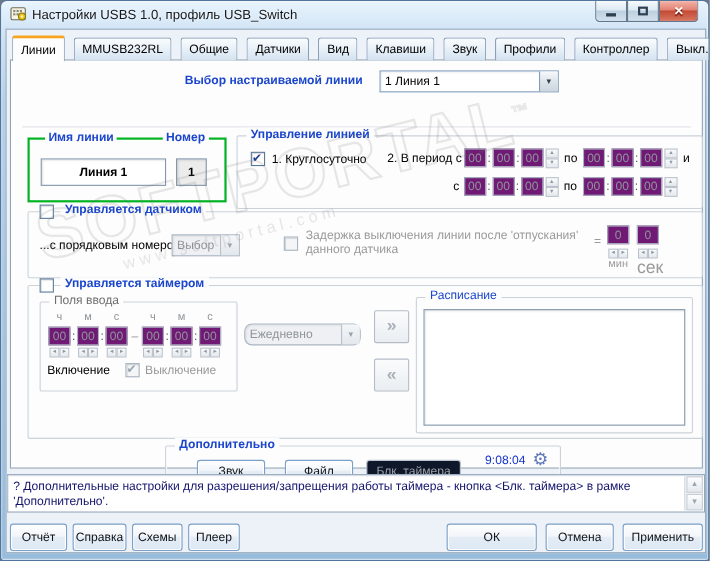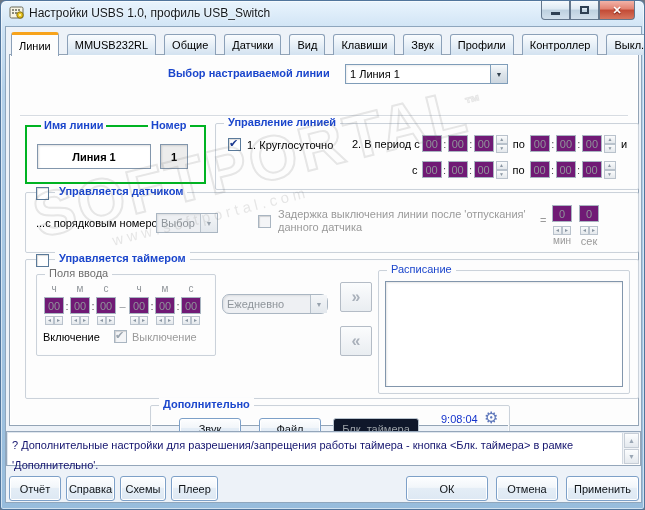--- a/index.html
+++ b/index.html
@@ -72,21 +72,21 @@
   .vbtn{display:flex;align-items:center;justify-content:center;border:1px solid #7da0c8;border-radius:3px;cursor:default;
     background:linear-gradient(180deg,#fdfeff,#f2f6fa 45%,#e4edf6 50%,#dde8f3);box-shadow:inset 0 0 0 1px #fff;font-size:11px;color:#101418;white-space:nowrap;}
   .vbtn.disb{border-color:#b9c4cf;color:#9aa0a6;background:#0f172a;box-shadow:none;}
   
   .xfer{position:absolute;width:32px;height:30px;display:flex;align-items:center;justify-content:center;
     border:1px solid #b4bcc6;border-radius:2px;background:linear-gradient(#fbfcfd,#e9edf1);color:#a9b0ba;font-weight:bold;font-size:16px;}
   
   .listbox{position:absolute;background:#fff;border:1px solid #8296ac;box-shadow:inset 1px 1px 2px rgba(0,0,0,.1);}
   
   .status{position:absolute;left:0px;top:404px;width:635px;height:35px;background:#fff;border:1px solid #94a6ba;
-    box-shadow:inset 1px 1px 0 #dfe6ee;color:#14146e;padding:3px 22px 2px 5px;line-height:20px;}
+    box-shadow:inset 1px 1px 0 #dfe6ee;color:#14146e;padding:3px 22px 2px 5px;line-height:14px;}
   .sbar{position:absolute;right:1px;top:1px;bottom:1px;width:17px;background:#f1f4f7;border-left:1px solid #d2d9e1;}
   .sarrow{position:absolute;left:1px;width:15px;height:15px;display:flex;align-items:center;justify-content:center;font-size:7px;color:#9aa6b4;
     border:1px solid #c6cdd6;background:linear-gradient(#fcfdfe,#e4e9ee);}
   
   .footbtn{position:absolute;height:25px;}
   
   .clock{color:#1433cc;}
   .gear{font-family:"DejaVu Sans",sans-serif;font-size:16px;color:#6079bc;line-height:16px;}
   .small-gray{color:#9a9a9a;}
   .dim{color:#8f9499;}
@@ -230,21 +230,21 @@
               <i>▸</i>
             </span>
           <div class="small-gray" style="font-size:10px;">мин</div>
         </div>
         <div style="position:absolute;left:553px;top:12px;width:20px;text-align:center;">
           <span class="tcell" style="width:20px;">0</span>
           <span class="hspin" style="margin-top:1px;">
               <i>◂</i>
               <i>▸</i>
             </span>
-          <div class="small-gray" style="font-size:11px;">сек</div>
+          <div class="small-gray" style="font-size:16px;">сек</div>
         </div>
       </div>
 
       <div class="fs" style="left:15px;top:204px;width:614px;height:140px;">
         <span class="legend-cb cb empty"></span>
         <span class="legend">Управляется таймером</span>
 
         
         <div class="fs" style="left:10px;top:14px;width:180px;height:82px;">
           <span class="legend gray">Поля ввода</span>

